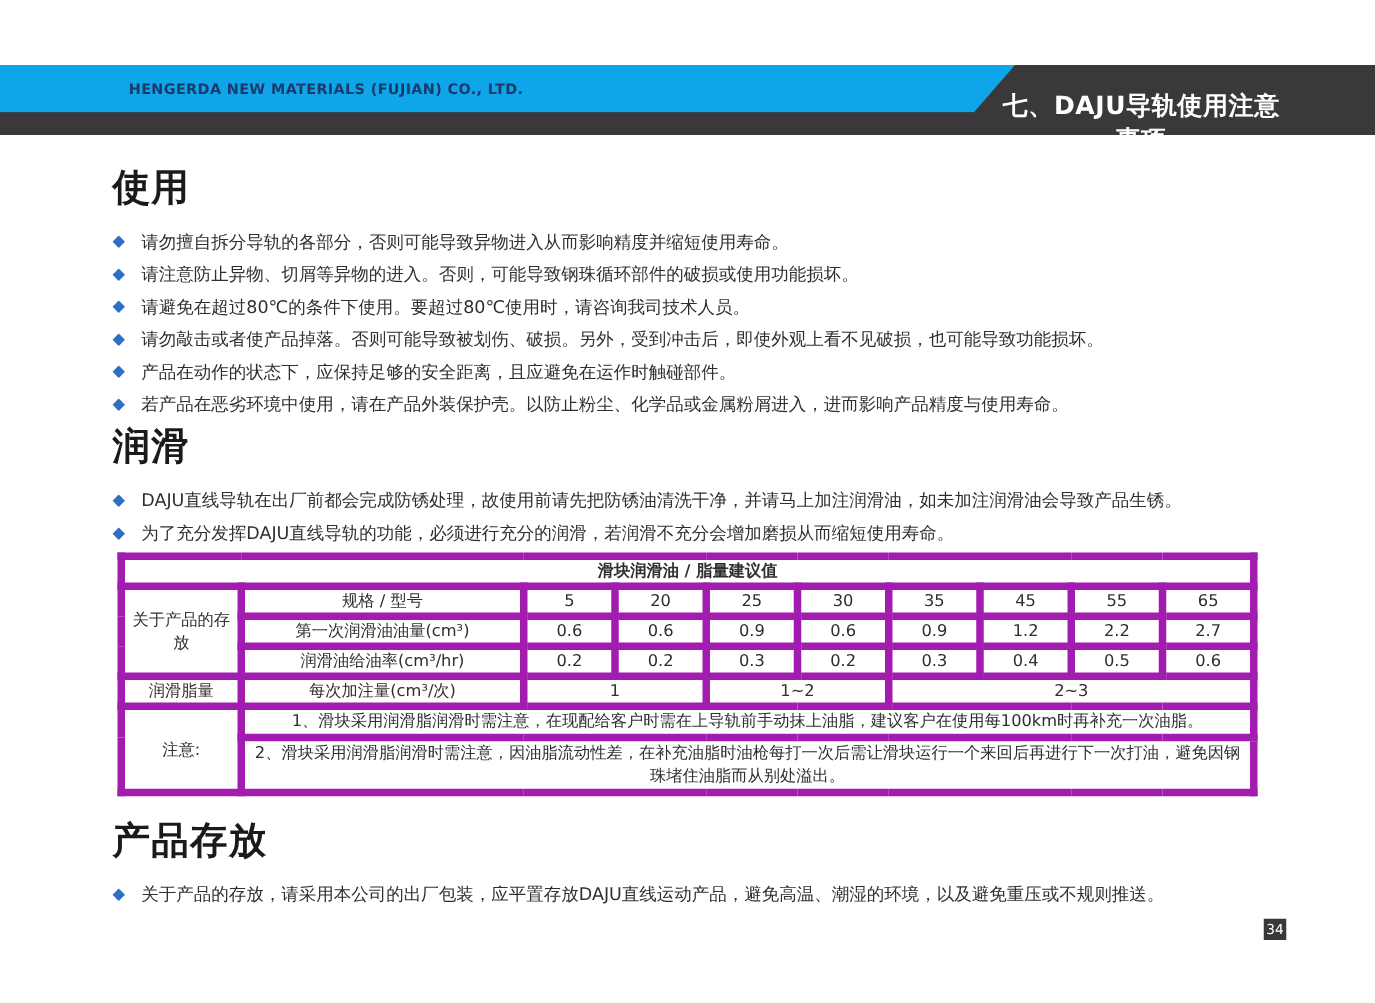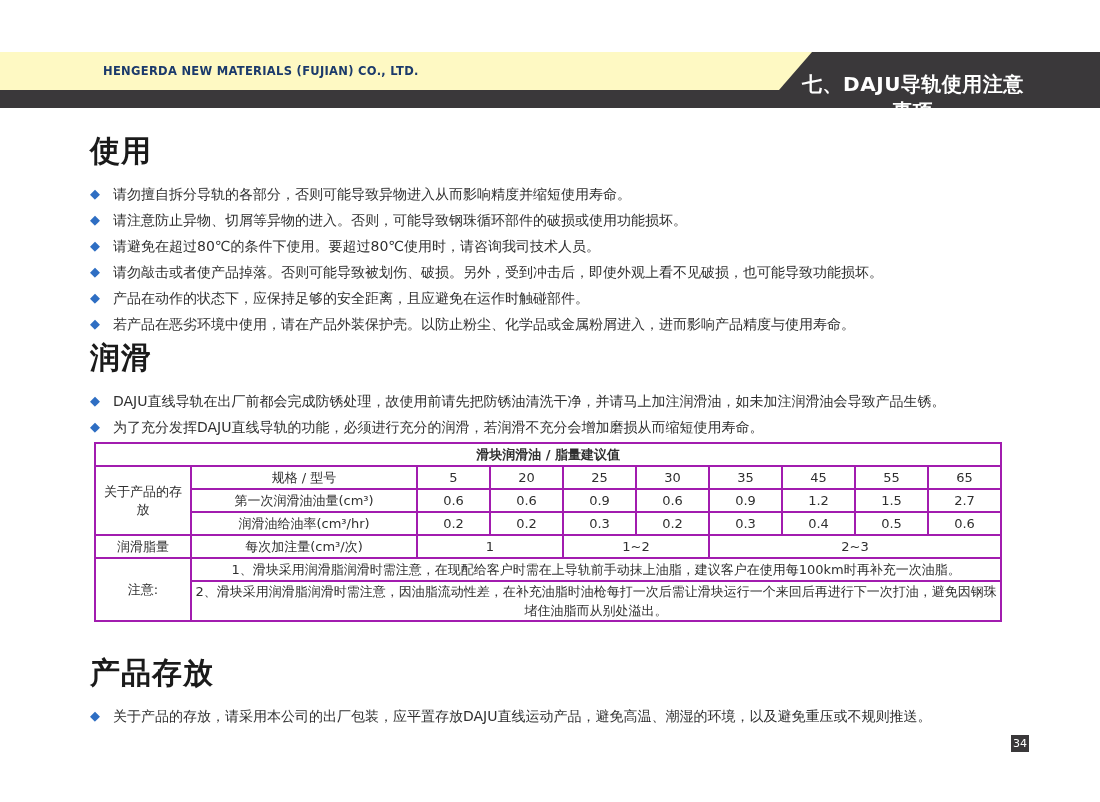--- a/index.html
+++ b/index.html
@@ -18,21 +18,21 @@
   .band-dark {
     position: absolute;
     left: 0; top: 52px;
     width: 1100px; height: 56px;
     background: #3a383a;
   }
   .band-blue {
     position: absolute;
     left: 0; top: 52px;
     width: 812px; height: 38px;
-    background: #fef9c3;
+    background: #0ea5e9;
     clip-path: polygon(0 0, 100% 0, calc(100% - 33px) 100%, 0 100%);
   }
   .company {
     padding-left: 103px;
     line-height: 38px;
     color: #1b3a6b;
     font-weight: bold;
     font-size: 11.5px;
     letter-spacing: 0.3px;
   }
@@ -80,21 +80,21 @@
   
   table.lube {
     border-collapse: collapse;
     table-layout: fixed;
     width: 906px;
     margin: 2px 0 0 4px;
     font-size: 13px;
     color: #2f2f2f;
   }
   table.lube td {
-    border: 2px solid #a21caf;
+    border: 6px solid #a21caf;
     text-align: center;
     vertical-align: middle;
     height: 23px;
     padding: 0 2px;
   }
   table.lube { border: 2px solid #4a4a4a; }
   td.tbl-title {
     height: 25px;
     font-weight: bold;
     border-bottom-width: 2px;
@@ -208,21 +208,21 @@
           <td>65</td>
         </tr>
         <tr>
           <td>第一次润滑油油量(cm³)</td>
           <td>0.6</td>
           <td>0.6</td>
           <td>0.9</td>
           <td>0.6</td>
           <td>0.9</td>
           <td>1.2</td>
-          <td>1.5</td>
+          <td>2.2</td>
           <td>2.7</td>
         </tr>
         <tr>
           <td>润滑油给油率(cm³/hr)</td>
           <td>0.2</td>
           <td>0.2</td>
           <td>0.3</td>
           <td>0.2</td>
           <td>0.3</td>
           <td>0.4</td>

